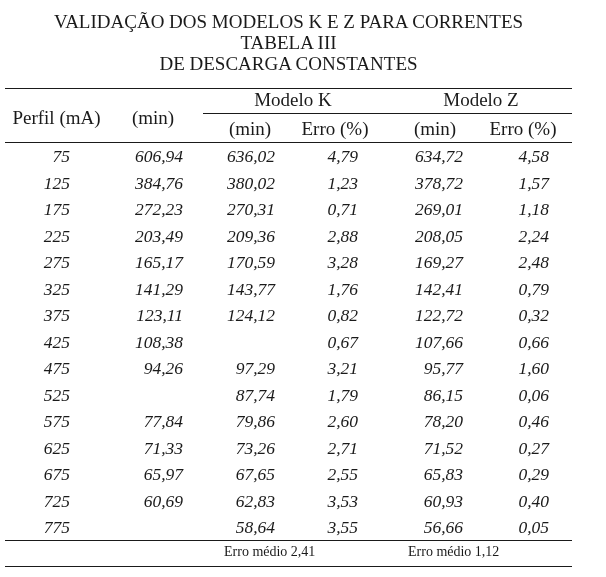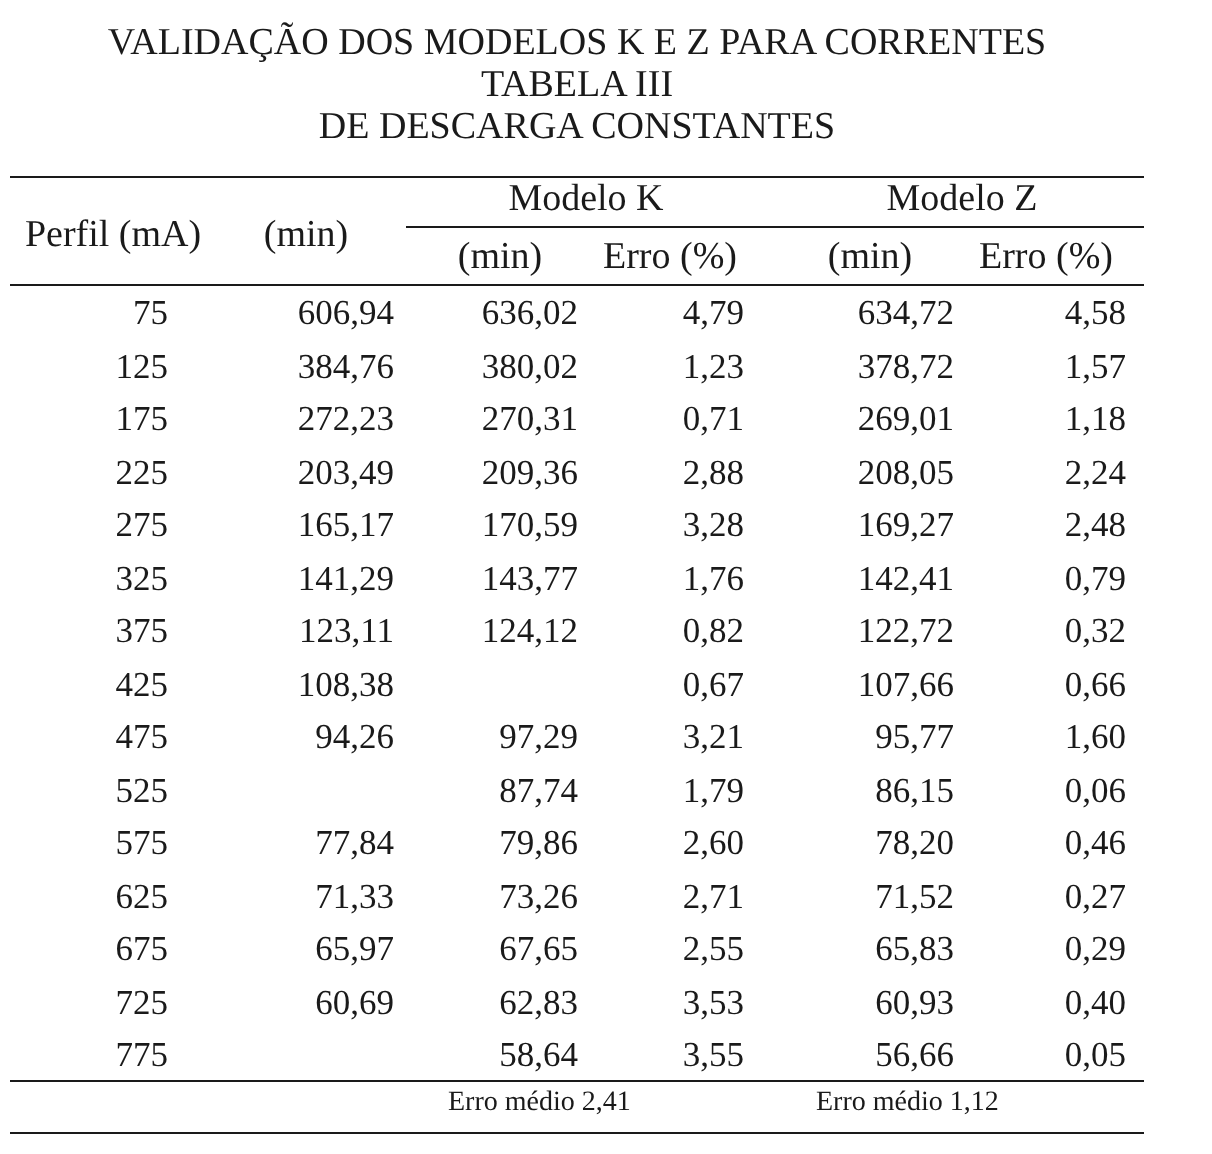--- a/index.html
+++ b/index.html
@@ -38,23 +38,24 @@
     }
     .hdr {
       position: absolute;
       font-size: 19px;
       line-height: 20px;
       white-space: nowrap;
       text-align: center;
     }
     .row {
       position: absolute;
-      left: 19px;
+      left: 5px;
       width: 567px;
       height: 26px;
+      font-style: italic;
     }
     .row .cell { top: 3px; text-align: right; }
     .c-perfil { left: 0; width: 65px; }
     .c-min    { left: 90px; width: 88px; }
     .c-kmin   { left: 180px; width: 90px; }
     .c-kerr   { left: 280px; width: 73px; }
     .c-zmin   { left: 366px; width: 92px; }
     .c-zerr   { left: 470px; width: 74px; }
     .avg {
       position: absolute;

